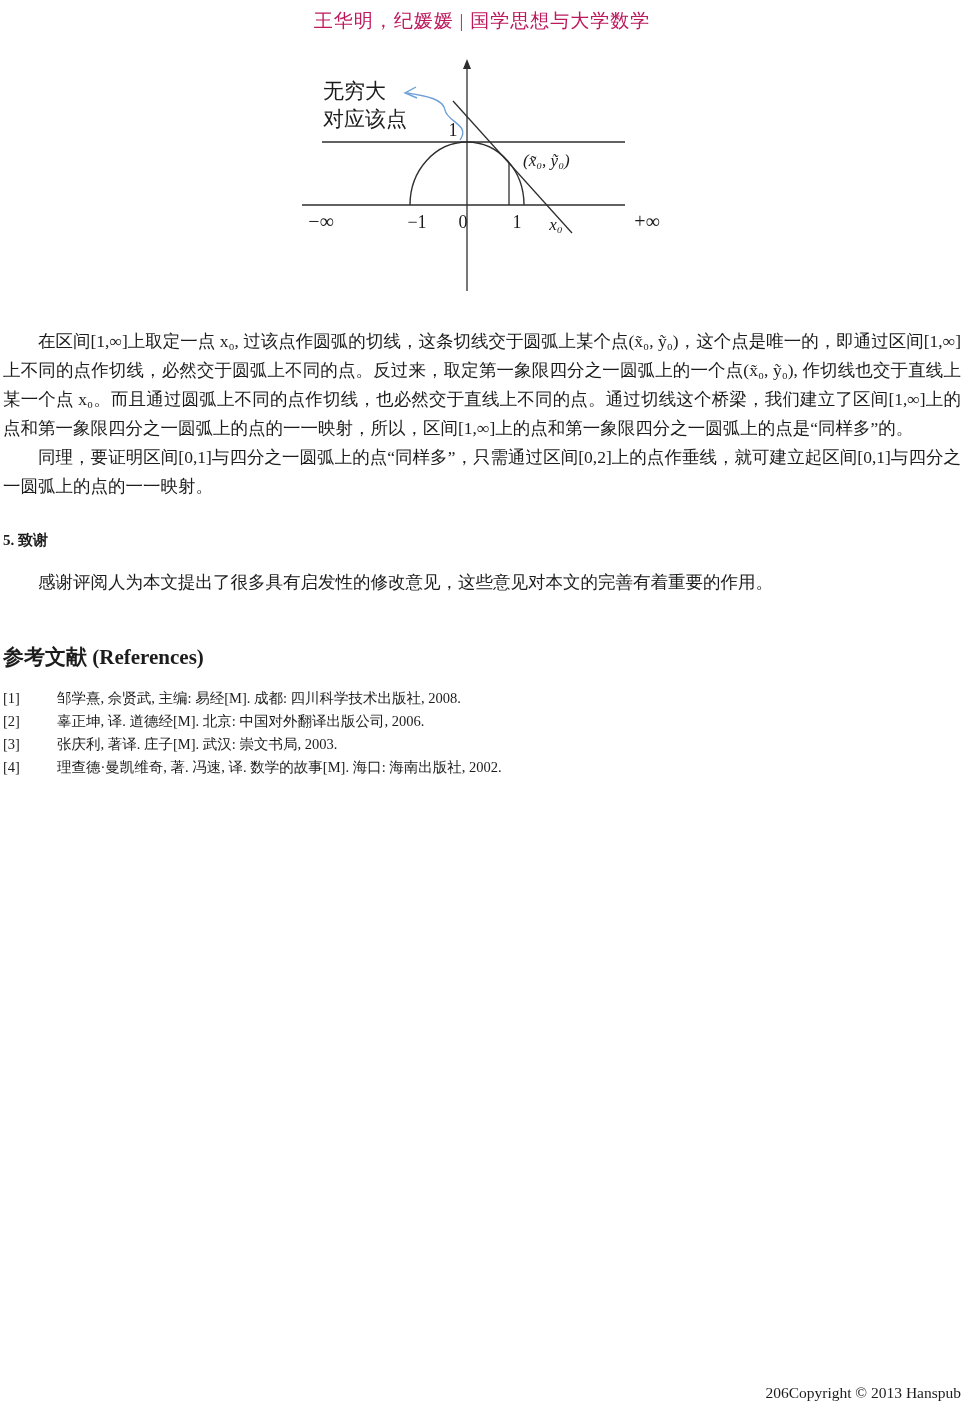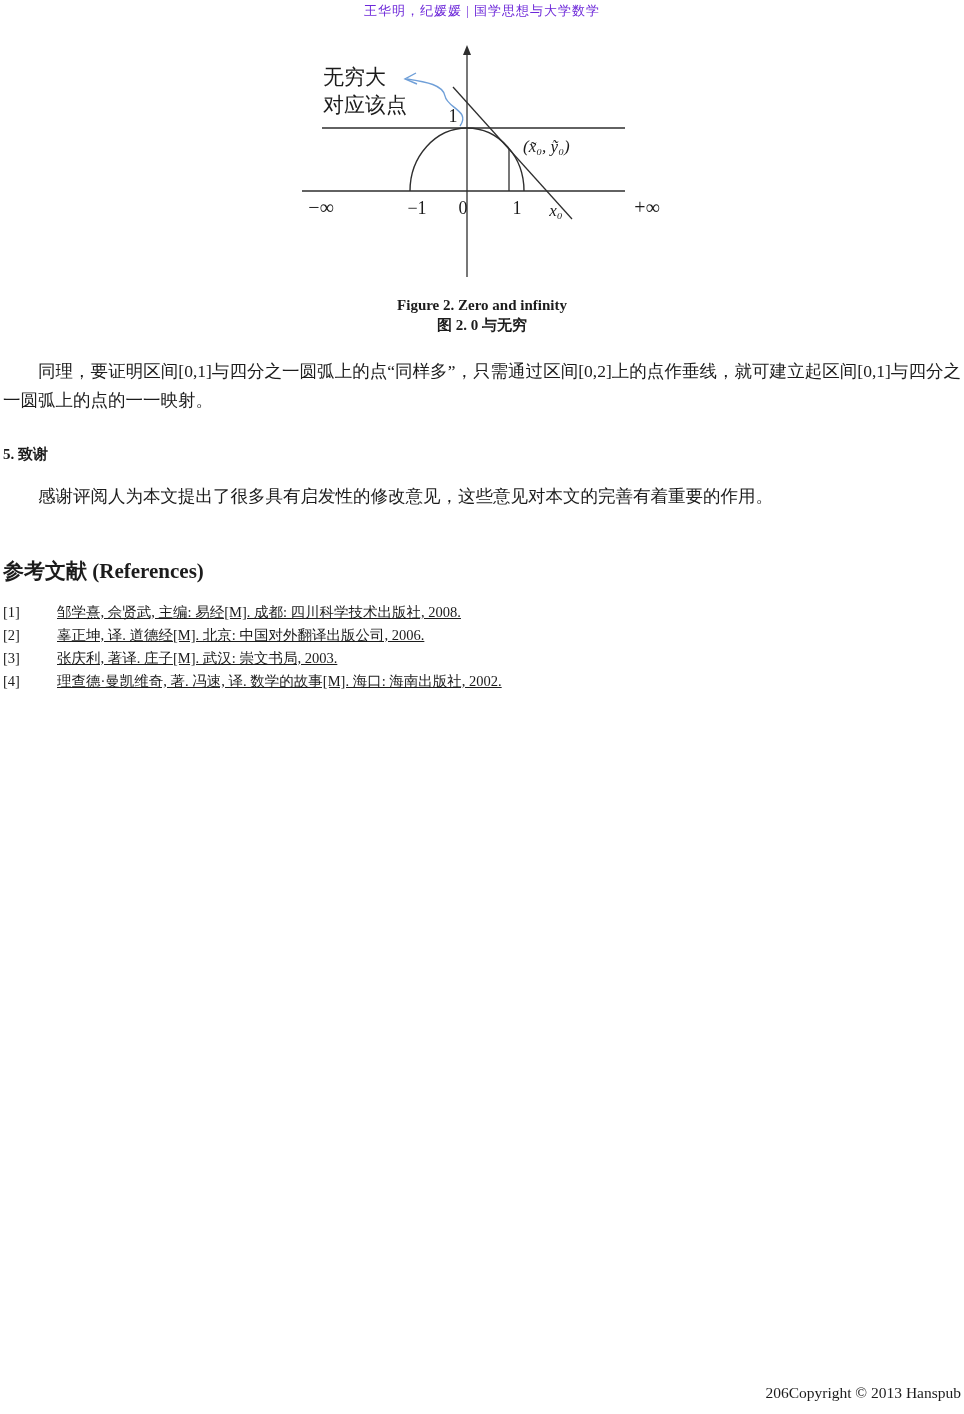--- a/index.html
+++ b/index.html
@@ -5,24 +5,24 @@
   * { margin: 0; padding: 0; box-sizing: border-box; }
   html, body { background: #ffffff; }
   body {
     width: 964px; height: 1414px;
     position: relative;
     font-family: "Liberation Serif", serif;
     color: #1c1c1c;
     overflow: hidden;
   }
   .header {
-    padding-top: 2px;
+    padding-top: 8px;
     text-align: center;
-    font-size: 13px;
-    color: #6d28d9;
+    font-size: 19px;
+    color: #be185d;
     letter-spacing: 1px;
   }
   .figure-wrap {
     margin-top: 22px;
     text-align: center;
   }
   .figure-wrap svg { display: inline-block; }
   .fig-caption { margin-top: 4px; line-height: 20px; }
   .fig-caption .en { font-weight: bold; font-size: 15px; }
   .fig-caption .zh { font-weight: bold; font-size: 15px; }
@@ -55,21 +55,21 @@
     font-weight: bold;
   }
   .refs {
     margin-top: 16px;
     padding: 0 3px;
     font-size: 14.5px;
     line-height: 23px;
   }
   .ref-row { display: flex; }
   .ref-num { width: 54px; flex: 0 0 54px; }
-  .ref-text { flex: 1; text-decoration: underline; }
+  .ref-text { flex: 1; }
   .footer {
     position: absolute;
     left: 0; right: 0; bottom: 12px;
     padding: 0 3px;
     display: flex;
     justify-content: flex-end;
     font-size: 15.5px;
   }
   .fig-line { stroke: #2e2e2e; stroke-width: 1.3; fill: none; }
   .fig-arc  { stroke: #2e2e2e; stroke-width: 1.4; fill: none; }
@@ -106,27 +106,24 @@
 
     <text class="fig-label" x="158" y="80" font-size="18" text-anchor="middle">1</text>
     <text class="fig-label italic" x="228" y="110" font-size="17">(x̃₀, ỹ₀)</text>
     <text class="fig-label" x="26" y="172" font-size="20" text-anchor="middle">−∞</text>
     <text class="fig-label" x="122" y="172" font-size="18" text-anchor="middle">−1</text>
     <text class="fig-label" x="168" y="172" font-size="18" text-anchor="middle">0</text>
     <text class="fig-label" x="222" y="172" font-size="18" text-anchor="middle">1</text>
     <text class="fig-label italic" x="261" y="174" font-size="17" text-anchor="middle">x₀</text>
     <text class="fig-label" x="352" y="172" font-size="20" text-anchor="middle">+∞</text>
   </svg>
-  <div class="fig-caption">
-    <div class="en">Figure 2. Zero and infinity</div>
-    <div class="zh">图 2. 0 与无穷</div>
-  </div>
 </div>
 
 <div class="content">
+  <p>在区间[1,∞]上取定一点 x₀, 过该点作圆弧的切线，这条切线交于圆弧上某个点(x̃₀, ỹ₀)，这个点是唯一的，即通过区间[1,∞]上不同的点作切线，必然交于圆弧上不同的点。反过来，取定第一象限四分之一圆弧上的一个点(x̃₀, ỹ₀), 作切线也交于直线上某一个点 x₀。而且通过圆弧上不同的点作切线，也必然交于直线上不同的点。通过切线这个桥梁，我们建立了区间[1,∞]上的点和第一象限四分之一圆弧上的点的一一映射，所以，区间[1,∞]上的点和第一象限四分之一圆弧上的点是“同样多”的。</p>
   <p>同理，要证明区间[0,1]与四分之一圆弧上的点“同样多”，只需通过区间[0,2]上的点作垂线，就可建立起区间[0,1]与四分之一圆弧上的点的一一映射。</p>
 </div>
 
 <div class="sec-heading">5. 致谢</div>
 <div class="ack">感谢评阅人为本文提出了很多具有启发性的修改意见，这些意见对本文的完善有着重要的作用。</div>
 
 <div class="refs-heading">参考文献  (References)</div>
 <div class="refs">
   <div class="ref-row">
     <span class="ref-num">[1]</span>

